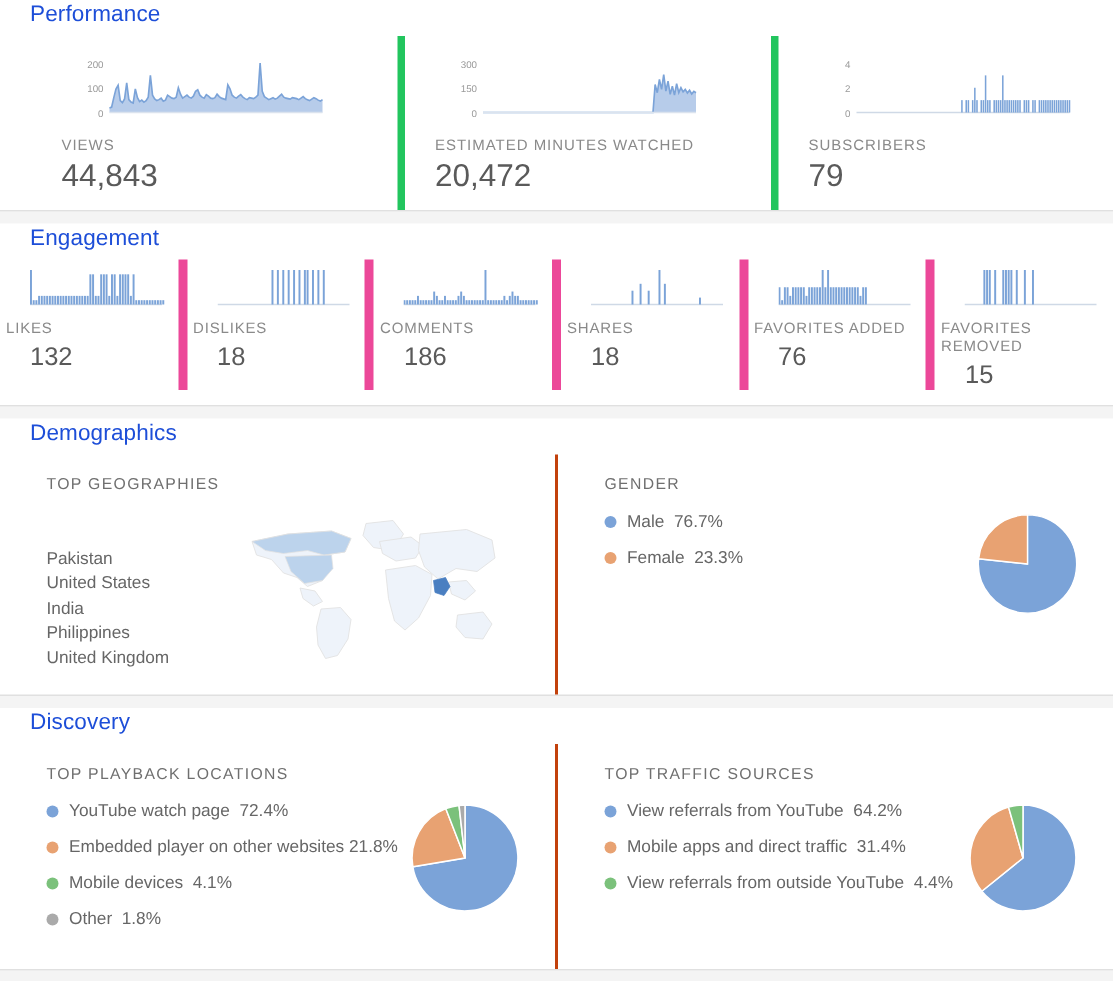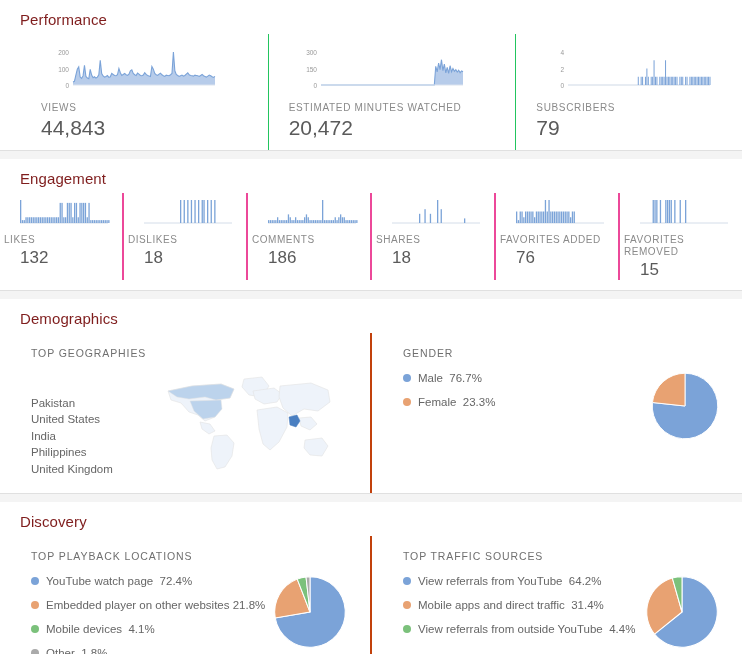--- a/index.html
+++ b/index.html
@@ -14,50 +14,50 @@
 
   .section{
     background:#ffffff;
     border-bottom:1px solid #e0e0e0;
     position:relative;
   }
   .sec-gap{height:8px;background:#f4f4f4;}
 
   .sec-title{
     font-size:15px;
-    color:#7f1d1d;
-    padding:11px 0 6px 20px;
+    color:#1d4ed8;
+    padding:1px 0 6px 20px;
     font-weight:400;
     letter-spacing:.1px;
   }
 
   
   .perf-row{display:flex;}
   .perf-card{
     flex:1 1 0;
     padding:6px 0 10px 0;
     position:relative;
     min-width:0;
     margin-left:21px;
   }
-  .perf-card + .perf-card{border-left:1px solid #22c55e;}
+  .perf-card + .perf-card{border-left:5px solid #22c55e;}
   .perf-chart{height:48px;position:relative;margin:6px 0 8px 0;padding-left:18px;}
   .perf-chart svg{display:block;}
   .metric-label{
     font-size:10px;color:#8a8a8a;letter-spacing:.65px;
     padding-left:20px;text-transform:uppercase;white-space:nowrap;
   }
   .metric-value{
     font-size:21px;color:#5a5a5a;padding-left:20px;margin-top:3px;font-weight:400;
   }
 
   
   .eng-row{display:flex;padding-bottom:10px;}
   .eng-card{flex:1 1 0;min-width:0;padding-top:4px;}
-  .eng-card + .eng-card{border-left:2px solid #ec4899;}
+  .eng-card + .eng-card{border-left:6px solid #ec4899;}
   .eng-chart{height:34px;padding-left:20px;margin-bottom:3px;}
   .eng-label{
     font-size:10px;color:#8a8a8a;letter-spacing:.55px;padding-left:4px;
     text-transform:uppercase;line-height:12px;
   }
   .eng-value{font-size:17px;color:#5a5a5a;padding-left:20px;margin-top:2px;}
 
   
   .split{display:flex;}
   .split .pane{flex:1 1 0;min-width:0;padding:0 0 16px 11px;}

